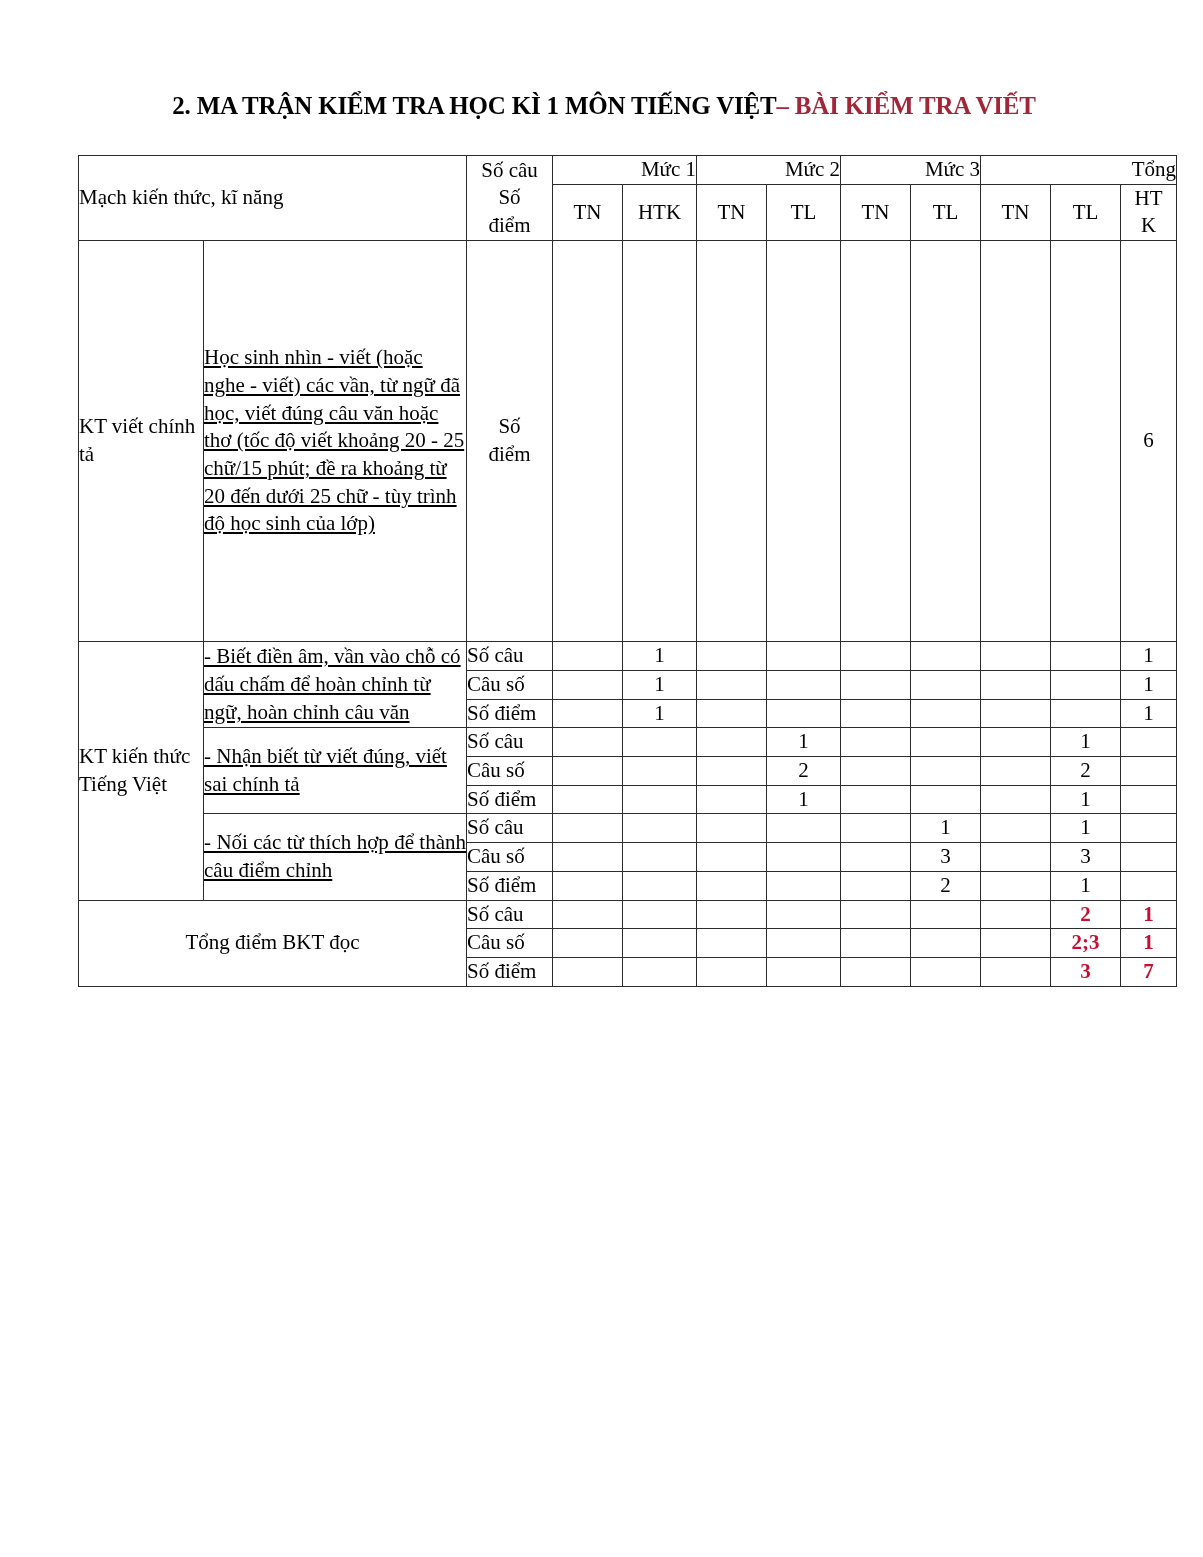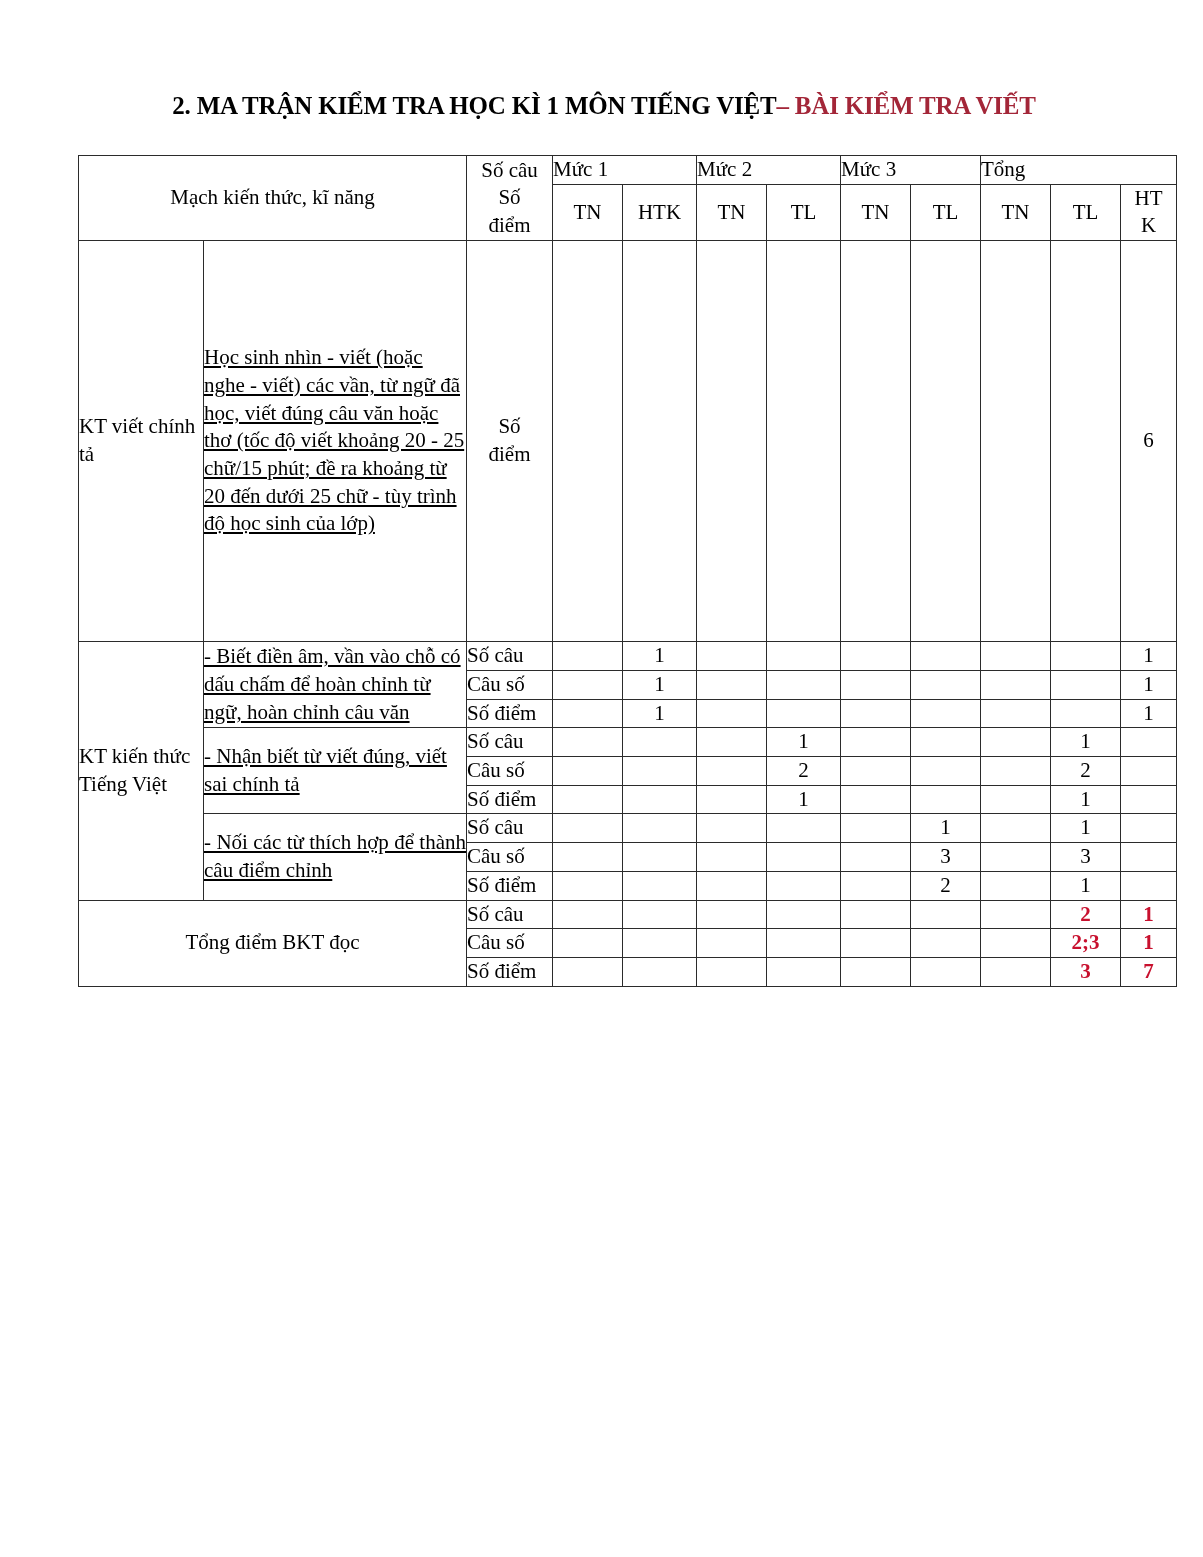--- a/index.html
+++ b/index.html
@@ -60,28 +60,28 @@
   
   col.c-mach   { width: 125px; }
   col.c-desc   { width: 263px; }
   col.c-label  { width: 86px;  }
   col.c-score  { width: 70px;  }
   col.c-scorew { width: 74px;  }
   col.c-last   { width: 56px;  }
 
   
   .hdr {
-    text-align: left;
+    text-align: right;
     font-weight: bold;
     font-size: 22px;
     padding: 6px 2px;
     font-family: Liberation Serif, serif;
   }
   .hdr-left {
-    text-align: center;
+    text-align: left;
     font-weight: bold;
     font-size: 23px;
     padding: 10px 0 10px 16px;
     vertical-align: top;
   }
   .hdr-sub {
     text-align: center;
     font-weight: normal;
     font-size: 21px;
     padding: 4px 2px;

